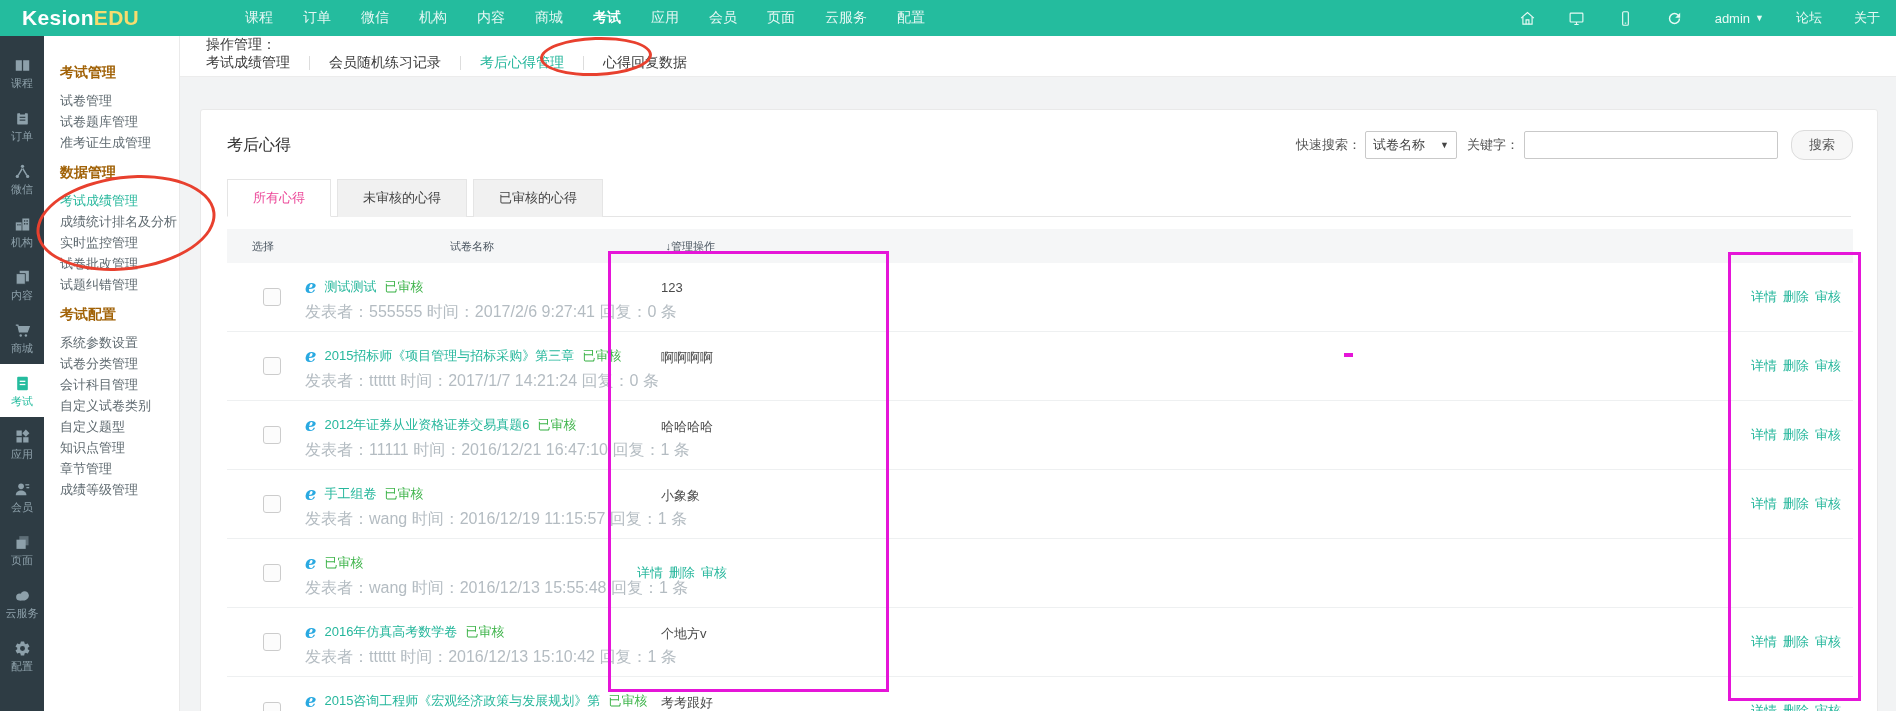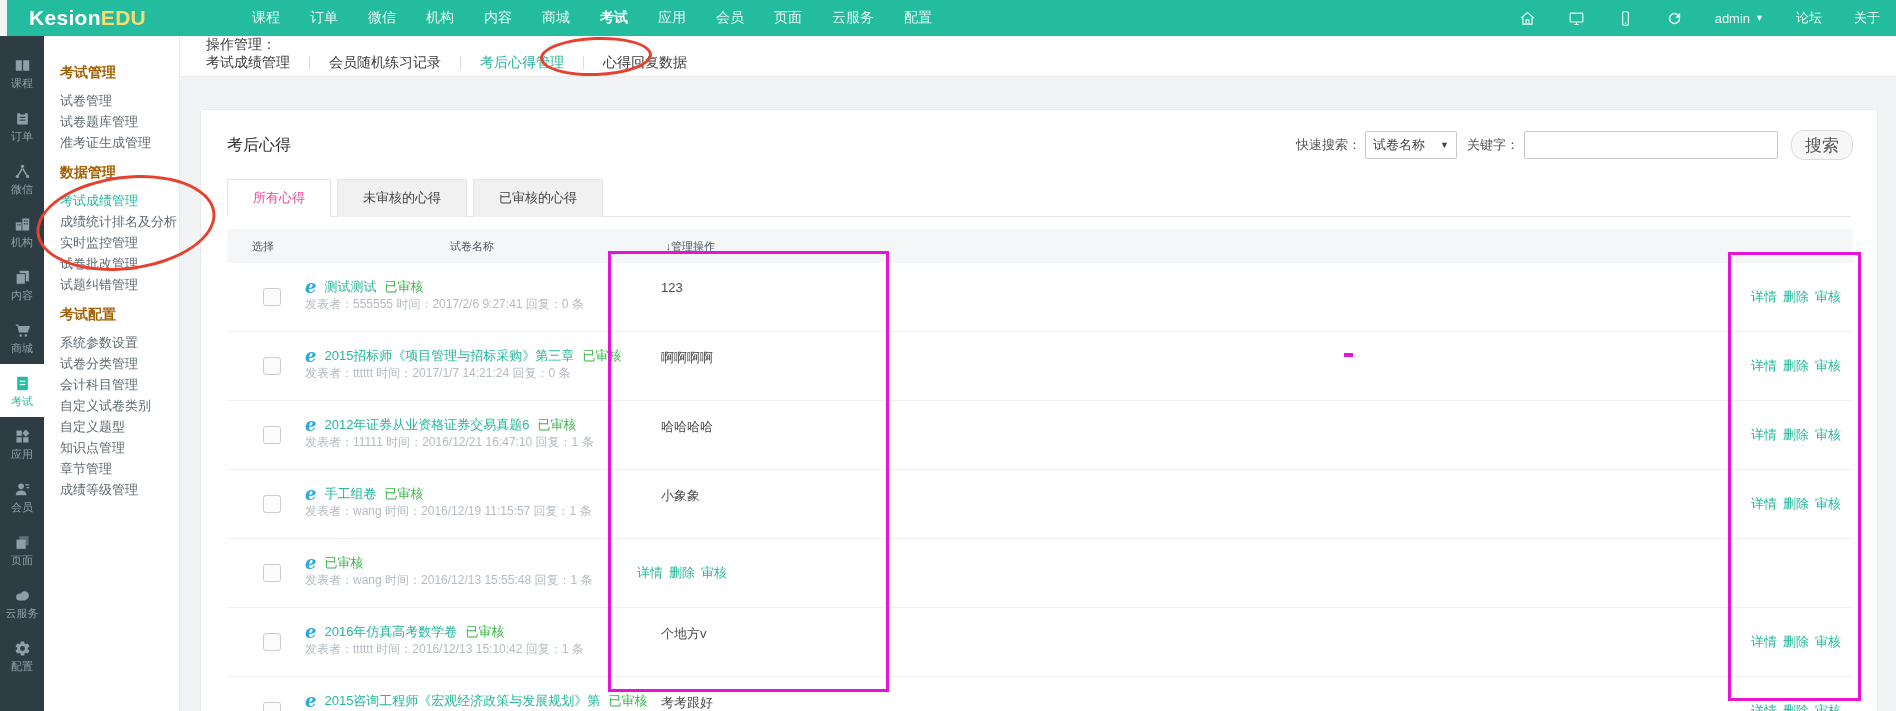--- a/index.html
+++ b/index.html
@@ -3,21 +3,21 @@
 <meta charset="utf-8">
 <style>
   html,body{margin:0;padding:0;}
   body{
     width:1896px;height:711px;overflow:hidden;position:relative;
     font-family:"Liberation Sans","DejaVu Sans",sans-serif;
     background:#f2f3f4;color:#333;
     -webkit-font-smoothing:antialiased;
   }
   
-  .topbar{position:absolute;top:0;left:7px;right:0;height:36px;z-index:5;
+  .topbar{position:absolute;top:0;left:0;right:0;height:36px;z-index:5;
     background:var(--accent,#24bc9e);display:flex;align-items:center;
     padding:0 16px 0 22px;box-sizing:border-box;}
   .logo{font-size:21px;font-weight:bold;color:#fff;letter-spacing:.3px;white-space:nowrap;}
   .logo .edu{color:var(--logo-accent,#f7dc6f);}
   .topnav{display:flex;margin-left:106px;gap:30px;align-items:center;}
   .topnav .item{font-size:14px;color:rgba(255,255,255,.88);cursor:pointer;white-space:nowrap;}
   .topnav .item.active{color:#fff;font-weight:bold;}
   .topbar-right{margin-left:auto;display:flex;align-items:center;gap:32px;color:#e9faf5;font-size:13px;}
   .tb-icon{display:flex;cursor:pointer;color:#e9faf5;}
   .tb-icon svg{width:17px;height:17px;display:block;}
@@ -52,21 +52,21 @@
   .panel{background:#fff;border:1px solid #e9e9e9;border-radius:3px;height:660px;box-sizing:border-box;}
   .panel-head{display:flex;align-items:center;padding:20px 24px 4px 26px;}
   .panel-title{font-size:16px;color:#333;}
   .search{margin-left:auto;display:flex;align-items:center;font-size:13px;color:#555;}
   .sel{width:92px;height:28px;border:1px solid #c9c9c9;border-radius:2px;background:#fff;
     display:flex;align-items:center;justify-content:space-between;padding:0 7px;
     margin:0 10px 0 4px;box-sizing:border-box;cursor:pointer;color:#444;}
   .search input{width:254px;height:28px;border:1px solid #c9c9c9;border-radius:2px;
     margin-left:5px;box-sizing:border-box;padding:0 6px;font-size:13px;}
   .search .btn{width:62px;height:30px;margin-left:13px;background:#f7f7f7;border:1px solid #dcdcdc;
-    border-radius:13px;font-size:17px;color:#555;cursor:pointer;}
+    border-radius:13px;font-size:13px;color:#555;cursor:pointer;}
   
   .tabs{display:flex;margin:14px 26px 0;border-bottom:1px solid #e5e5e5;}
   .tab{padding:9px 25px;font-size:13px;color:#444;background:#f1f1f1;border:1px solid #e5e5e5;
     border-bottom:none;margin-right:6px;cursor:pointer;position:relative;top:1px;white-space:nowrap;}
   .tab.active{background:#fff;color:#ec4899;border-bottom:1px solid #fff;}
   
   .table{margin:12px 24px 0 26px;}
   .thead{display:flex;background:#f5f6f7;height:34px;align-items:center;font-size:11px;color:#4a5560;}
   .h1{width:74px;flex:none;padding-left:25px;box-sizing:border-box;}
   .h2{width:308px;flex:none;padding-left:149px;box-sizing:border-box;}
@@ -75,21 +75,21 @@
   .trow{display:flex;height:68px;border-bottom:1px solid #eef0f1;}
   .c1{width:74px;flex:none;display:flex;align-items:center;}
   .checkbox{width:16px;height:16px;border:1px solid #ccc;border-radius:3px;background:#fcfcfc;
     margin-left:36px;cursor:pointer;}
   .c2{width:308px;flex:none;padding:15px 0 0 4px;box-sizing:border-box;overflow:visible;}
   .title-line{display:flex;align-items:center;gap:8px;white-space:nowrap;}
   .ie{font-family:"DejaVu Serif","Liberation Serif",serif;font-style:italic;font-weight:bold;
     color:#29a9e1;font-size:18px;line-height:1;}
   .row-title{font-size:13px;color:var(--link,#26b79c);cursor:pointer;}
   .badge{font-size:13px;color:var(--badge-green,#3eb44a);}
-  .meta{margin-top:0;font-size:12px;color:#b4bcc2;white-space:nowrap;}
+  .meta{margin-top:6px;font-size:16px;color:#b4bcc2;white-space:nowrap;}
   .c3{flex:1;padding:17px 0 0 52px;font-size:13px;color:#4a4a4a;box-sizing:border-box;}
   .c4{width:130px;flex:none;display:flex;align-items:center;justify-content:flex-end;
     gap:6px;padding-right:12px;box-sizing:border-box;font-size:13px;}
   .c4 .act{color:var(--link,#26b79c);cursor:pointer;white-space:nowrap;}
   
   .ann{position:absolute;pointer-events:none;z-index:20;box-sizing:border-box;}
   #ann-ellipse-tab{left:540px;top:37px;width:112px;height:39px;
     border:3px solid var(--annotation-red,#e8402e);border-radius:50%;transform:rotate(-2deg);}
   #ann-ellipse-menu{left:36px;top:176px;width:180px;height:94px;
     border:3px solid var(--annotation-red,#e8402e);border-radius:50%;transform:rotate(-7deg);}

